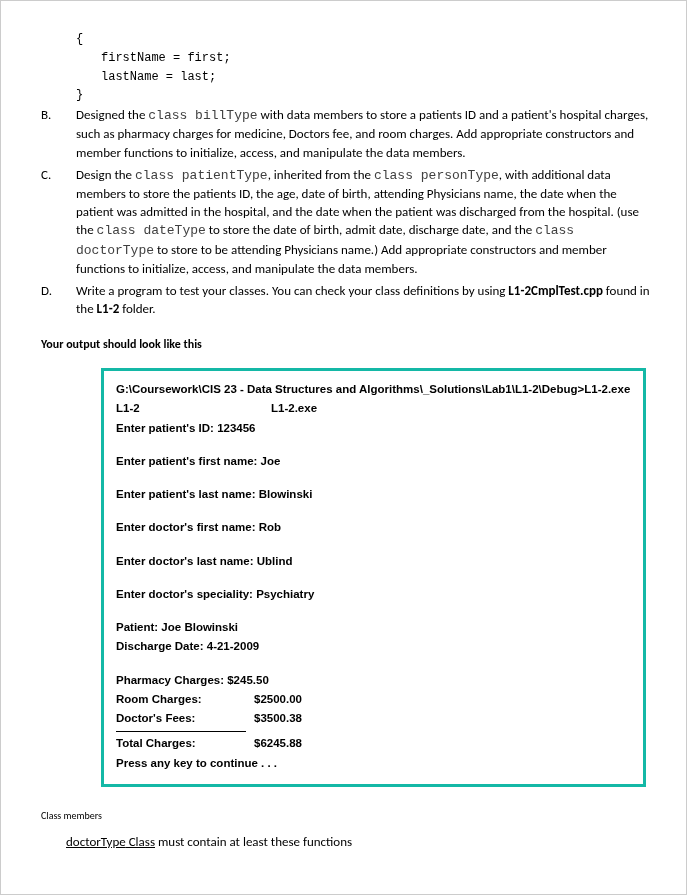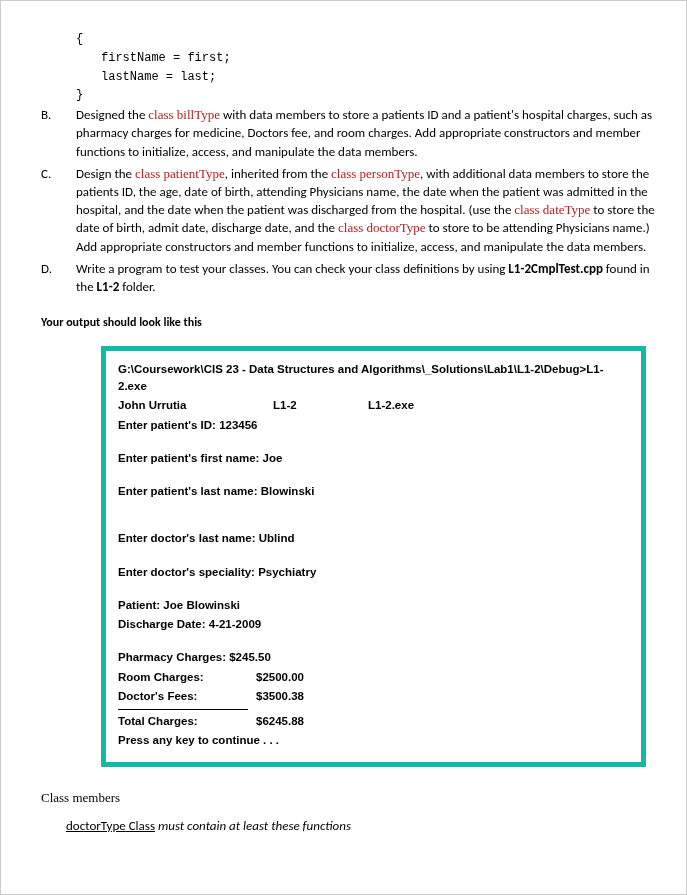--- a/index.html
+++ b/index.html
@@ -32,34 +32,34 @@
       margin-bottom: 4px;
     }
     .list-label {
       width: 35px;
       flex-shrink: 0;
     }
     .list-content {
       flex: 1;
     }
     .kw-class {
-      font-family: Liberation Serif, serif;
-      color: #b91c1c;
+      font-family: Liberation Mono, monospace;
+      color: #404040;
     }
     .bold-ref {
       font-weight: bold;
     }
     h2.output-heading {
       font-size: 12px;
       font-weight: bold;
       margin-top: 18px;
       margin-bottom: 15px;
     }
     .output-box {
-      border: 5px solid #14b8a6;
+      border: 3px solid #14b8a6;
       margin-left: 60px;
       margin-right: 10px;
       padding: 10px 12px;
       font-family: Arial, sans-serif;
       font-size: 11.5px;
       font-weight: bold;
       line-height: 1.5;
     }
     .output-box .line {
       margin-bottom: 2px;
@@ -76,38 +76,36 @@
     .output-box .header-line span:nth-child(2) {
       width: 95px;
     }
     .output-box .divider {
       border-top: 1px solid #000;
       width: 130px;
       margin-top: 4px;
       margin-bottom: 3px;
     }
     .section-heading {
-      font-size: 13px;
+      font-size: 10px;
       margin-top: 22px;
       margin-bottom: 10px;
-      font-family: Liberation Serif, serif;
     }
     .class-heading {
       margin-left: 25px;
       margin-bottom: 10px;
     }
     .class-heading .cls-name {
       color: #000000;
       text-decoration: underline;
     }
     .class-heading .cls-rest {
       text-decoration: underline;
     }
     .class-heading .italic-text {
-      font-style: italic;
     }
     .charge-line {
       display: flex;
     }
     .charge-line span:first-child {
       width: 138px;
     }
   </style>
 </head>
 <body>
@@ -136,30 +134,30 @@
   <div class="list-content">
     <span>Write a program to test your classes. You can check your class definitions by using </span><span class="bold-ref">L1-2CmplTest.cpp</span><span> found in the </span><span class="bold-ref">L1-2</span><span> folder.</span>
   </div>
 </div>
 
 <h2 class="output-heading">Your output should look like this</h2>
 
 <div class="output-box">
   <div class="line">G:\Coursework\CIS 23 - Data Structures and Algorithms\_Solutions\Lab1\L1-2\Debug&gt;L1-2.exe</div>
   <div class="line header-line">
-    <span>John Urrutia</span>
     <span>L1-2</span>
     <span>L1-2.exe</span>
   </div>
   <div class="line">Enter patient's ID: 123456</div>
   <div class="spacer"></div>
   <div class="line">Enter patient's first name: Joe</div>
   <div class="spacer"></div>
   <div class="line">Enter patient's last name: Blowinski</div>
   <div class="spacer"></div>
+  <div class="line">Enter doctor's first name: Rob</div>
   <div class="spacer"></div>
   <div class="line">Enter doctor's last name: Ublind</div>
   <div class="spacer"></div>
   <div class="line">Enter doctor's speciality: Psychiatry</div>
   <div class="spacer"></div>
   <div class="line">Patient: Joe Blowinski</div>
   <div class="line">Discharge Date: 4-21-2009</div>
   <div class="spacer"></div>
   <div class="line">Pharmacy Charges: $245.50</div>
   <div class="line charge-line">

